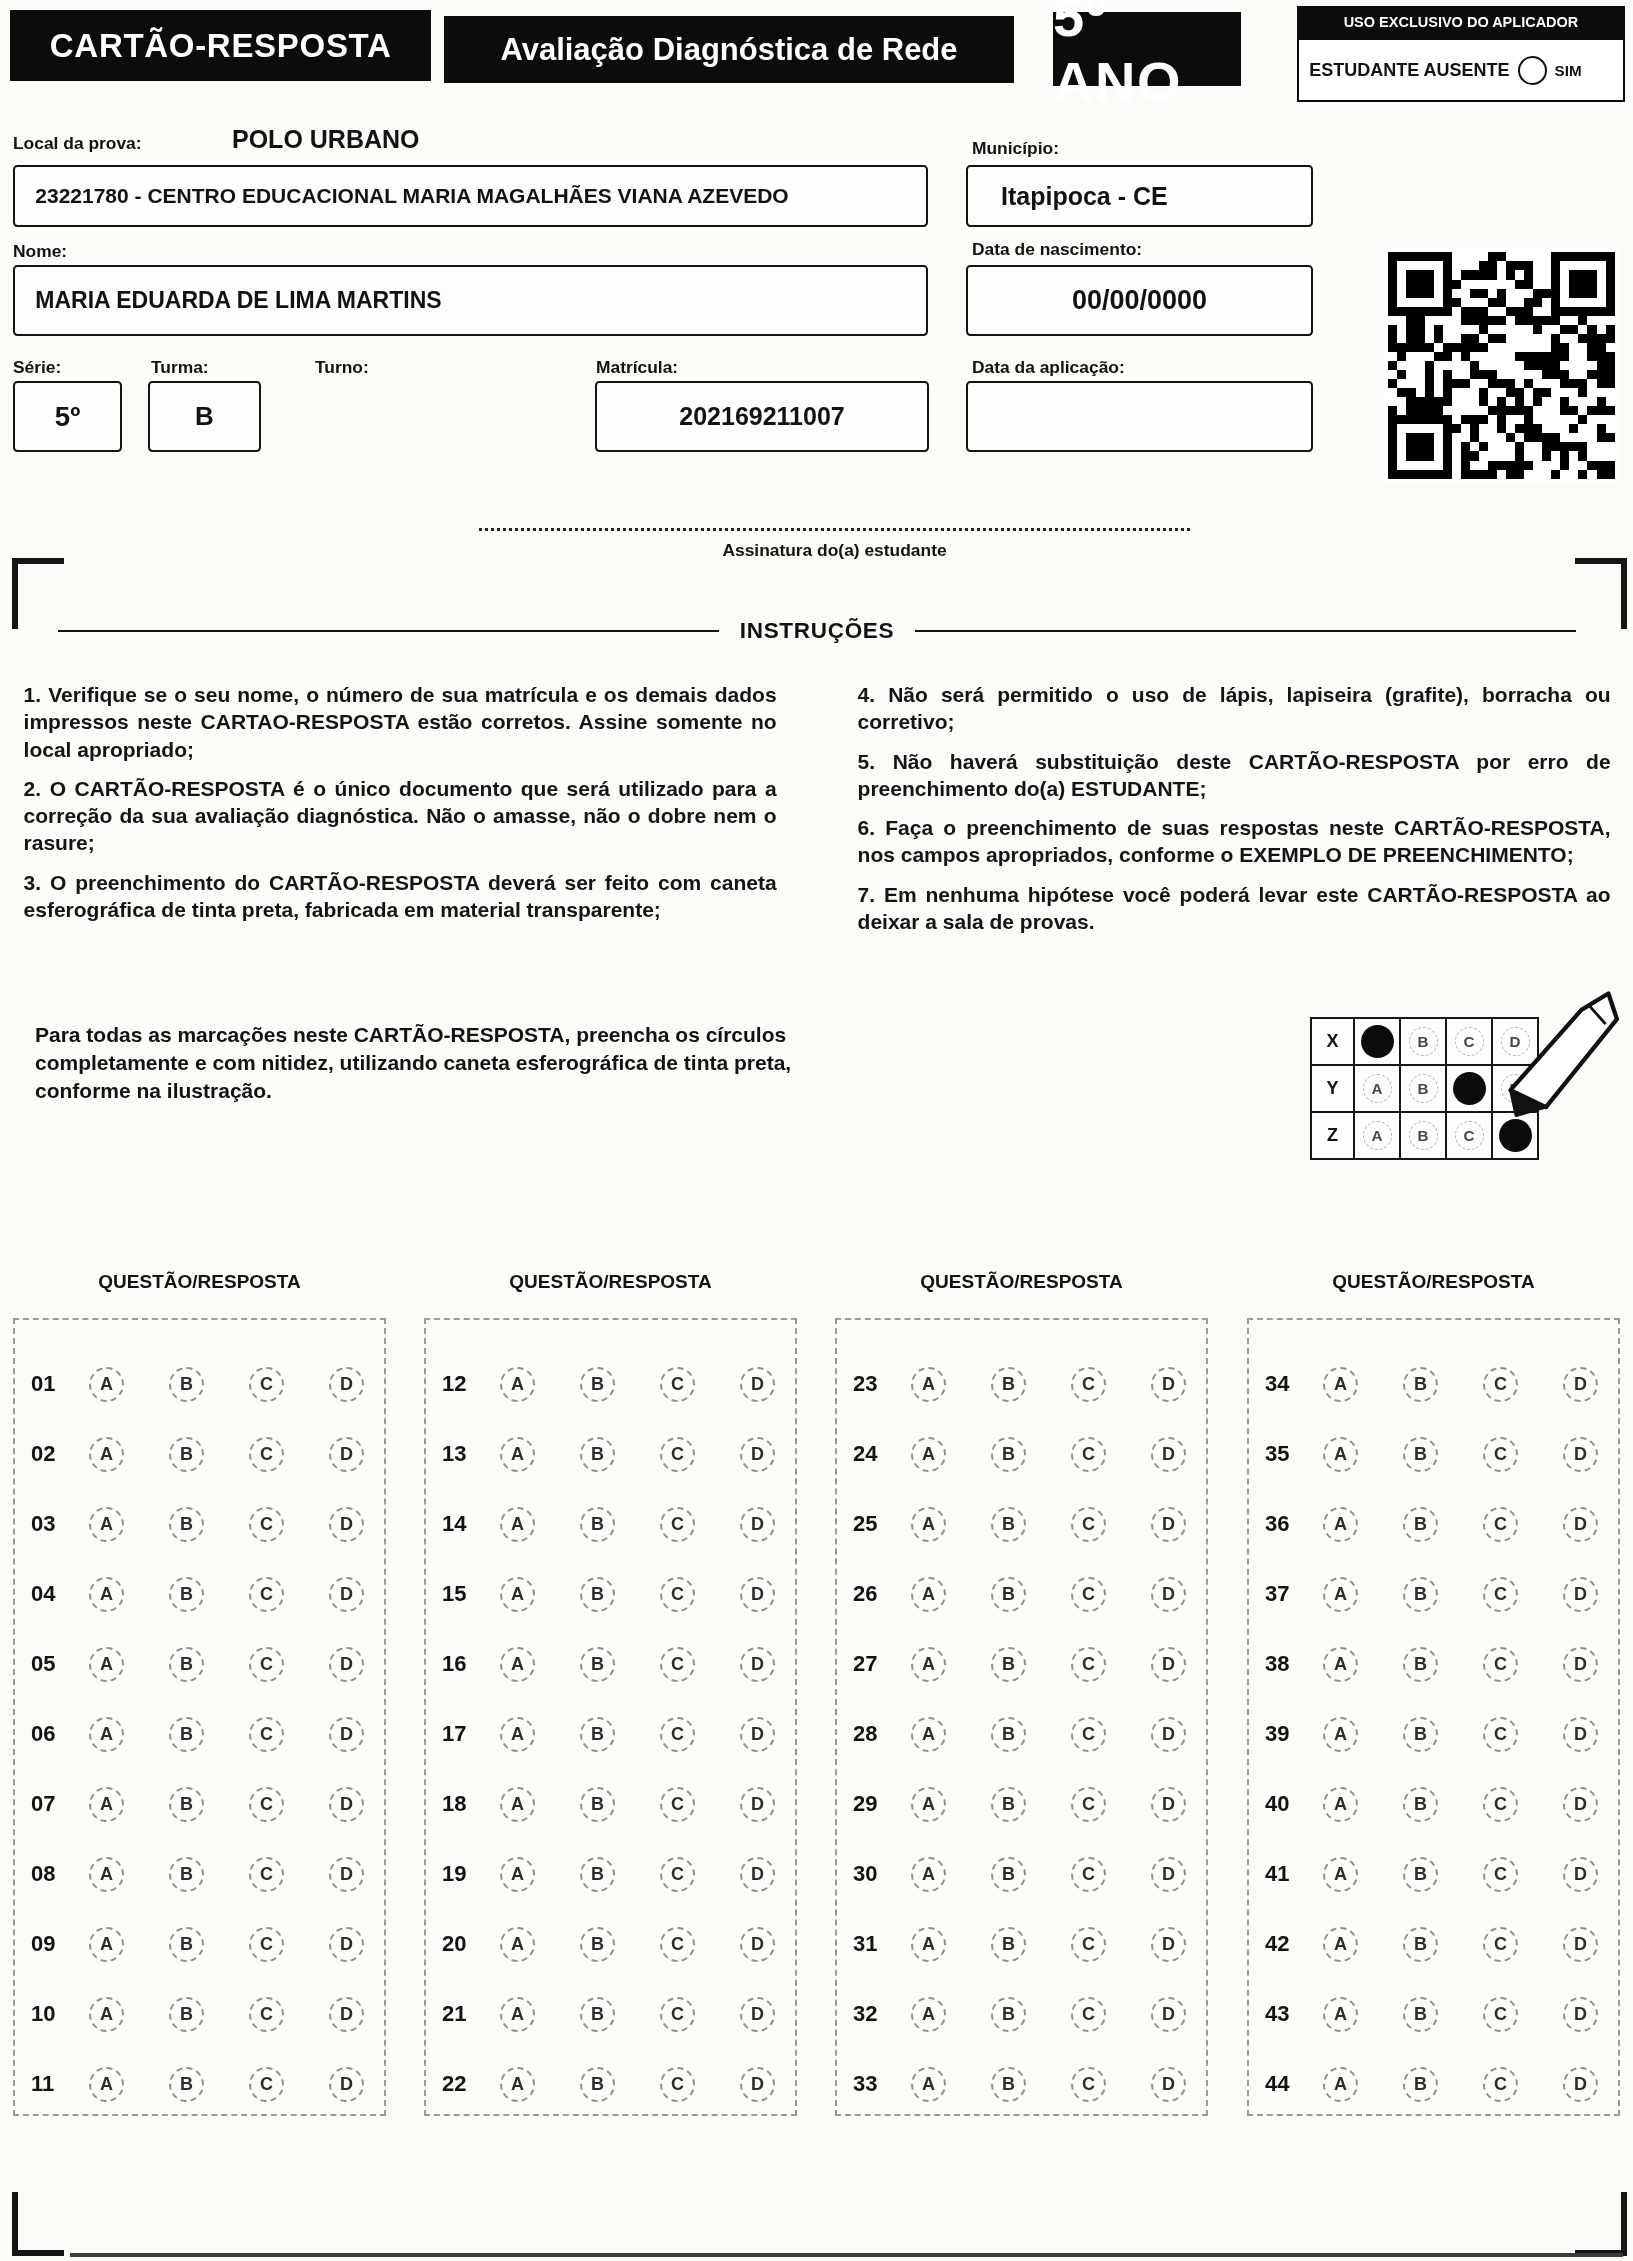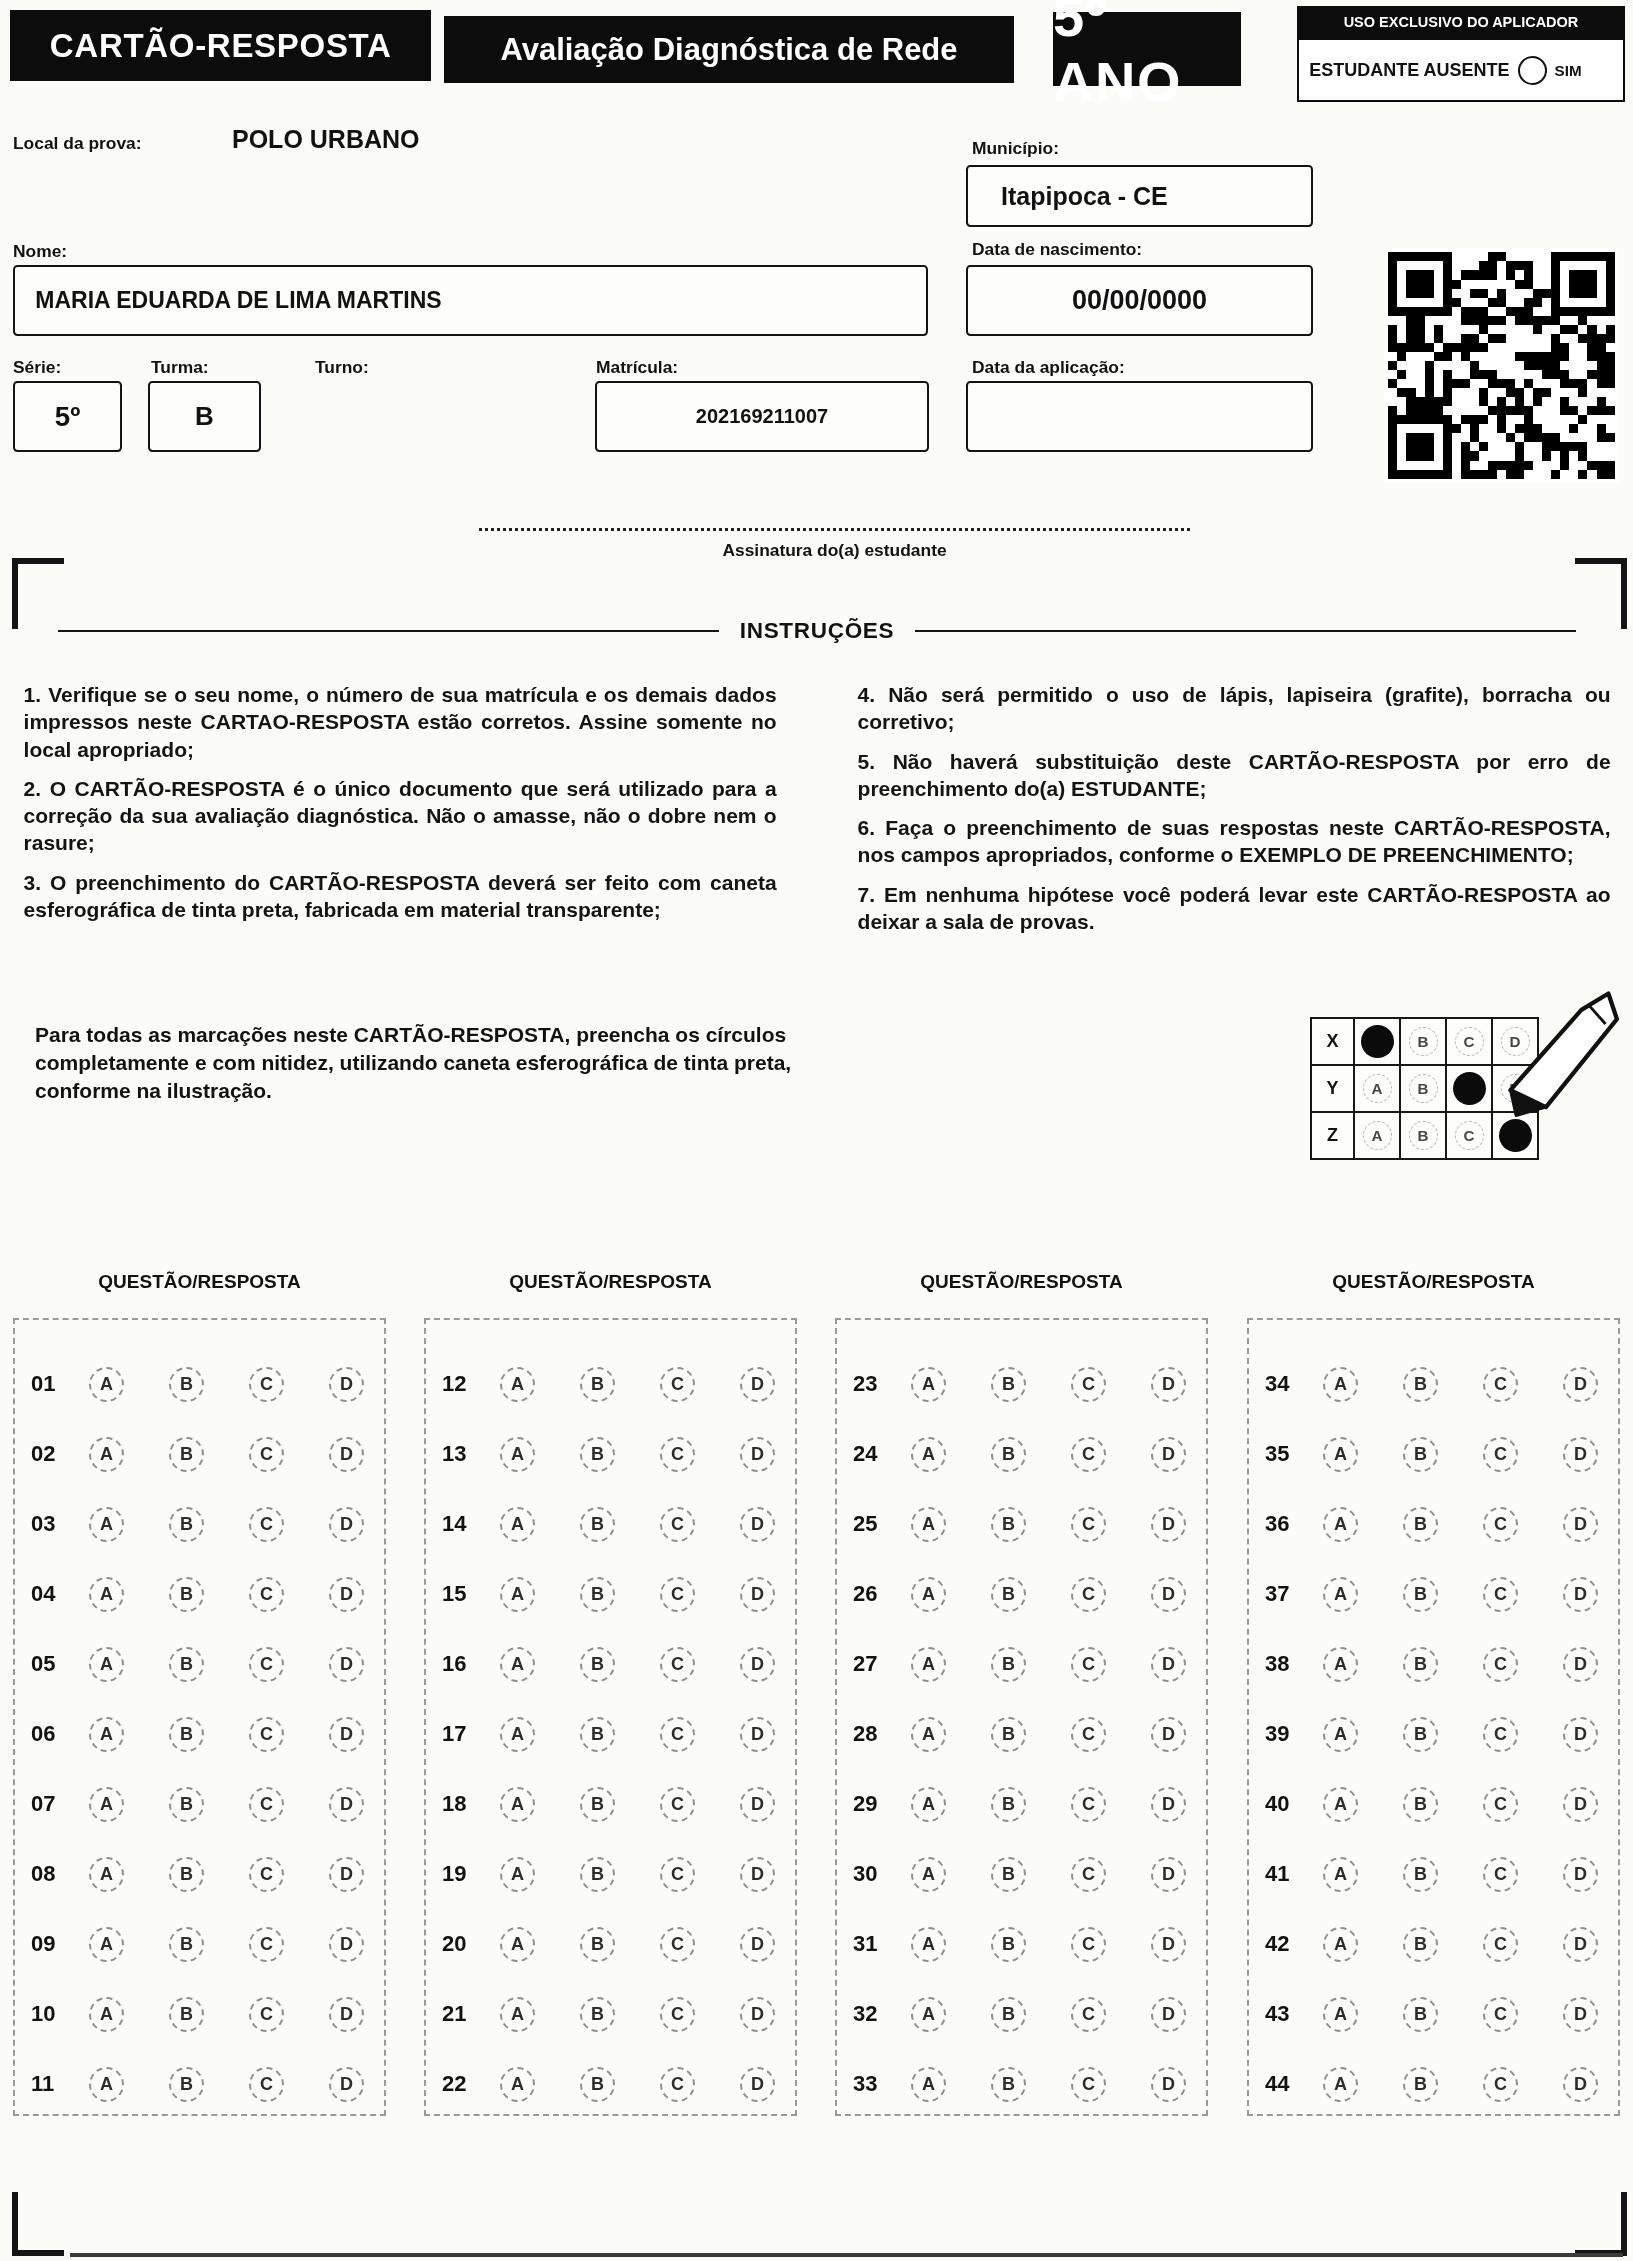--- a/index.html
+++ b/index.html
@@ -22,21 +22,21 @@
   .fbox{position:absolute;border:2.9px solid #141414;border-radius:4.4px;background:#fdfdfc;display:flex;align-items:center;font-weight:bold;box-sizing:border-box;white-space:nowrap;}
   .fbox.pad{padding-left:20.3px;}
   .fbox.center{justify-content:center;}
   .box-school{left:13px;top:165px;width:915px;height:62px;font-size:21px;}
   .box-municipio{left:966px;top:165px;width:347px;height:62px;font-size:25px;padding-left:33px;}
   .box-nome{left:13px;top:265px;width:915px;height:71px;font-size:23px;}
   .box-nascimento{left:966px;top:265px;width:347px;height:71px;font-size:27px;}
   .box-serie{left:13px;top:381px;width:109px;height:71px;font-size:27.6px;}
   .box-turma{left:148px;top:381px;width:113px;height:71px;font-size:26px;}
   .box-turno{left:313px;top:381px;width:239px;height:71px;font-size:25px;}
-  .box-matricula{left:595px;top:381px;width:334px;height:71px;font-size:20px;}
+  .box-matricula{left:595px;top:381px;width:334px;height:71px;font-size:25px;}
   .box-aplicacao{left:966px;top:381px;width:347px;height:71px;font-size:25px;}
 
   
   .qr{position:absolute;left:1384px;top:248px;width:235px;height:235px;background:#fff;display:grid;grid-template-columns:repeat(25,1fr);grid-template-rows:repeat(25,1fr);padding:4.4px;box-sizing:border-box;}
   .qr i{background:#000;display:block;}
 
   
   .sig-line{position:absolute;left:479px;top:528px;width:711px;border-top:3.6px dotted #222;}
   .sig-label{position:absolute;left:479px;top:540px;width:711px;text-align:center;font-size:17.4px;font-weight:bold;}
 
@@ -98,20 +98,21 @@
   <span class="polo">POLO URBANO</span>
   <span class="lbl" style="left:972px;top:138px;">Município:</span>
   <span class="lbl" style="left:13px;top:241px;">Nome:</span>
   <span class="lbl" style="left:972px;top:239px;">Data de nascimento:</span>
   <span class="lbl" style="left:13px;top:357px;">Série:</span>
   <span class="lbl" style="left:151px;top:357px;">Turma:</span>
   <span class="lbl" style="left:315px;top:357px;">Turno:</span>
   <span class="lbl" style="left:596px;top:357px;">Matrícula:</span>
   <span class="lbl" style="left:972px;top:357px;">Data da aplicação:</span>
 
+  <div class="fbox pad box-school">23221780 - CENTRO EDUCACIONAL MARIA MAGALHÃES VIANA AZEVEDO</div>
   <div class="fbox box-municipio">Itapipoca - CE</div>
   <div class="fbox pad box-nome">MARIA EDUARDA DE LIMA MARTINS</div>
   <div class="fbox center box-nascimento">00/00/0000</div>
   <div class="fbox center box-serie">5º</div>
   <div class="fbox center box-turma">B</div>
   <div class="fbox center box-matricula">202169211007</div>
   <div class="fbox center box-aplicacao"></div>
 
   <div class="qr">
       <i style="grid-row:1;grid-column:1"></i>

